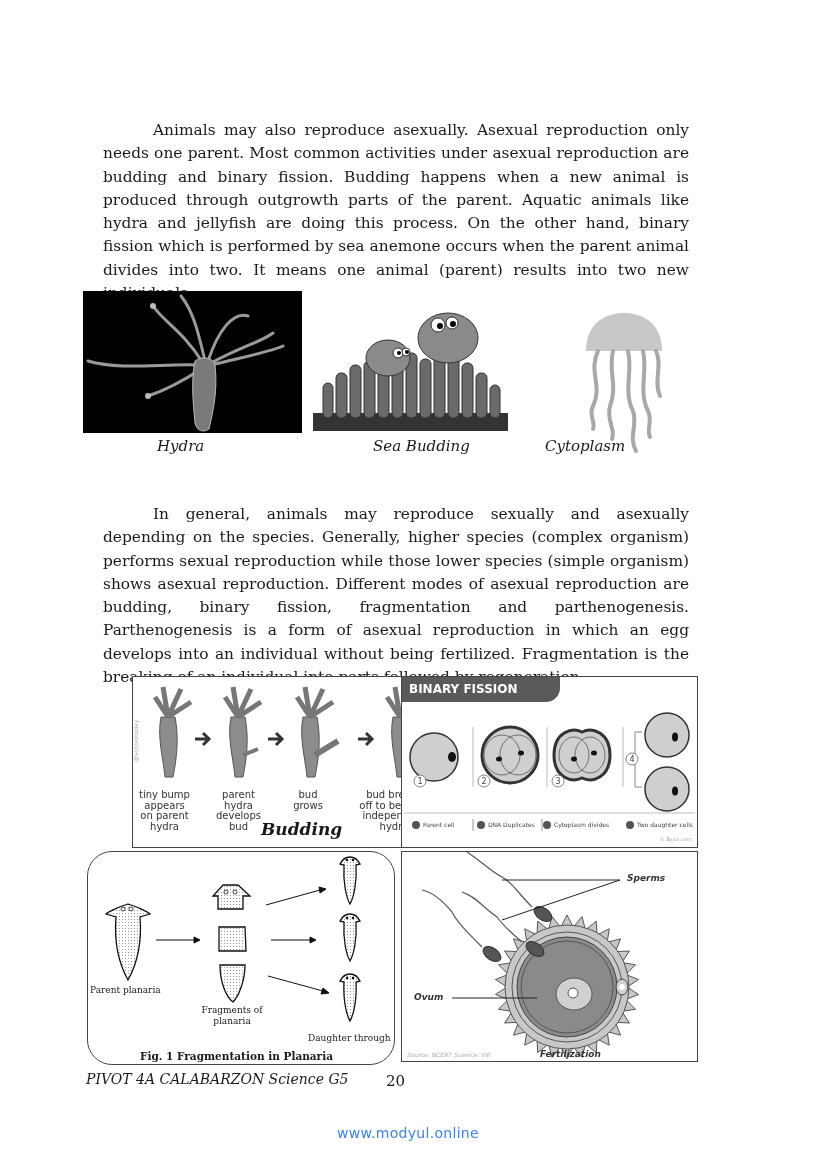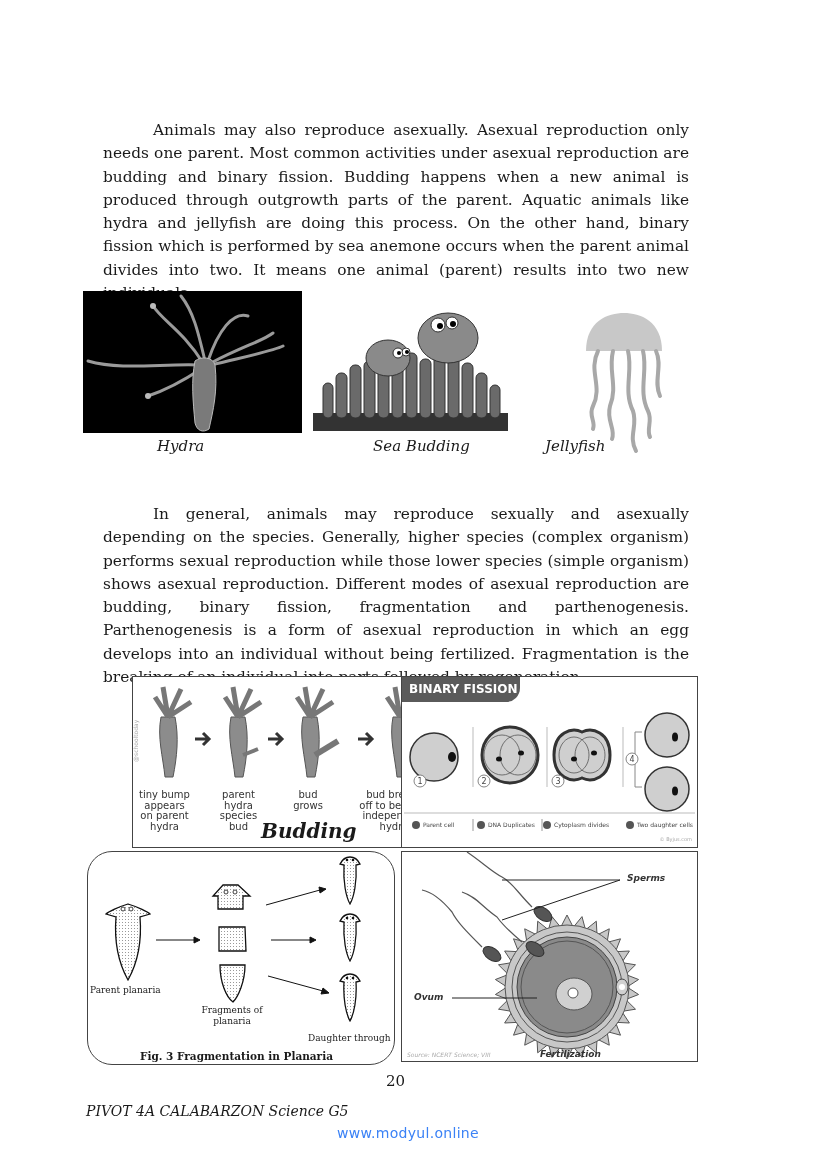--- a/index.html
+++ b/index.html
@@ -4,21 +4,21 @@
 <style>
   html, body { margin:0; padding:0; background:#ffffff; }
   body { width:826px; height:1169px; position:relative; overflow:hidden; font-family:"DejaVu Serif", serif; color:#1a1a1a; }
   .para { position:absolute; left:87px; width:618px; font-size:15.4px; line-height:23.3px; text-align:justify; text-align-last:left; }
   .para p { margin:16px; text-indent:50px; }
   #para1 { top:103px; }
   #para2 { top:487px; }
   .caption { position:absolute; font-style:italic; font-size:15px; font-family:"DejaVu Serif", serif; }
   .fig { position:absolute; border:1.5px solid #444; background:#fff; box-sizing:border-box; overflow:hidden; }
   .hand { font-family:"DejaVu Sans", sans-serif; font-size:10px; line-height:10.5px; text-align:center; color:#333; position:absolute; }
-  .footer { position:absolute; top:1071px; left:86px; font-style:italic; font-size:14px;margin-top:32px; }
+  .footer { position:absolute; top:1071px; left:86px; font-style:italic; font-size:14px; }
   .pagenum { position:absolute; top:1072px; left:386px; font-size:15px; }
   .watermark { position:absolute; top:1125px; left:337px; font-family:"DejaVu Sans", sans-serif; font-size:14px; color:#3b82f6; letter-spacing:0.3px; }
   svg text { font-family:"DejaVu Sans", sans-serif; }
 </style>
 </head>
 <body>
 
 <div class="para" id="para1">
   <p>Animals may also reproduce asexually. Asexual reproduction only needs one parent. Most common activities under asexual reproduction are budding and binary fission. Budding happens when a new animal is produced through outgrowth parts of the parent. Aquatic animals like hydra and jellyfish are doing this process. On the other hand, binary fission which is performed by sea anemone occurs when the parent animal divides into two. It means one animal (parent) results into two new individuals.</p>
 </div>
@@ -79,21 +79,21 @@
       <path d="M35 40 C30 60 40 75 32 95 C28 110 38 118 34 128"></path>
       <path d="M50 40 C55 60 45 80 55 100 C60 115 50 125 58 140"></path>
       <path d="M65 40 C70 60 60 80 70 100 C75 110 68 118 72 126"></path>
       <path d="M78 40 C85 55 75 70 82 85"></path>
     </g>
   </svg>
 </div>
 
 <span class="caption" style="left:157px; top:437px;">Hydra</span>
 <span class="caption" style="left:373px; top:437px;">Sea Budding</span>
-<span class="caption" style="left:545px; top:437px;">Jellyfish</span>
+<span class="caption" style="left:545px; top:437px;">Cytoplasm</span>
 
 <div class="para" id="para2">
   <p>In general, animals may reproduce sexually and asexually depending on the species. Generally, higher species  (complex organism) performs sexual reproduction while those lower species (simple organism) shows asexual reproduction. Different modes of asexual reproduction are budding, binary fission, fragmentation and parthenogenesis. Parthenogenesis is a form of asexual reproduction in which an egg develops into an individual without being fertilized. Fragmentation is the breaking of an individual into parts followed by regeneration.</p>
 </div>
 
 <div class="fig" style="left:87px; top:676px; width:308px; height:172px;margin-left:45px;">
   <svg width="305" height="170" viewBox="0 0 305 170" style="position:absolute; left:0; top:0;">
     <g fill="#8c8c8c" stroke="#555" stroke-width="1">
 
       <path d="M28 40 C24 60 30 80 32 100 L40 100 C44 80 46 60 42 40 Z"></path>
@@ -112,28 +112,28 @@
       <path d="M275 82 L295 64" stroke="#666" stroke-width="6"></path>
     </g>
     <g stroke="#333" stroke-width="3" fill="none">
       <path d="M62 62 L76 62 M70 56 L76 62 L70 68"></path>
       <path d="M135 62 L149 62 M143 56 L149 62 L143 68"></path>
       <path d="M225 62 L239 62 M233 56 L239 62 L233 68"></path>
     </g>
     <text x="5" y="85" font-size="6" fill="#aaa" transform="rotate(-90 5 85)">@schooltoday</text>
   </svg>
   <div class="hand" style="left:4px; top:113px; width:55px;">tiny bump appears on parent hydra</div>
-  <div class="hand" style="left:78px; top:113px; width:55px;">parent hydra species bud</div>
+  <div class="hand" style="left:78px; top:113px; width:55px;">parent hydra develops bud</div>
   <div class="hand" style="left:150px; top:113px; width:50px;">bud grows</div>
   <div class="hand" style="left:226px; top:113px; width:70px;">bud breaks off to become independent hydra</div>
-  <div style="position:absolute; left:128px; top:142px; font-family:'DejaVu Serif', serif; font-style:italic; font-weight:bold; font-size:20px;">Budding</div>
+  <div style="position:absolute; left:128px; top:142px; font-family:'DejaVu Serif', serif; font-style:italic; font-weight:bold; font-size:17px;">Budding</div>
 </div>
 
 <div class="fig" style="left:401px; top:676px; width:297px; height:172px;">
-  <div style="position:absolute; left:0; top:0; width:118px; height:25px; background:#5a5a5a; border-bottom-right-radius:14px;">
+  <div style="position:absolute; left:0; top:0; width:118px; height:25px; background:#5a5a5a; border-bottom-right-radius:14px;padding-left:40px;">
     <span style="position:absolute; left:7px; top:5px; color:#fff; font-family:'DejaVu Sans', sans-serif; font-weight:bold; font-size:12px;">BINARY FISSION</span>
   </div>
   <svg width="295" height="170" viewBox="0 0 295 170" style="position:absolute; left:0; top:0;">
     <g stroke="#333" stroke-width="1.5" fill="#cfcfcf">
       <circle cx="32" cy="80" r="24"></circle>
       <circle cx="108" cy="78" r="28" stroke-width="3"></circle>
       <path d="M152 78 C152 55 170 50 180 55 C190 50 208 55 208 78 C208 101 190 106 180 101 C170 106 152 101 152 78 Z" stroke-width="3"></path>
       <circle cx="265" cy="58" r="22"></circle>
       <circle cx="265" cy="112" r="22"></circle>
     </g>
@@ -234,21 +234,21 @@
       <line x1="180" y1="124" x2="235" y2="139"></line>
         <path d="M235 136 L241 141 L233 142 Z"></path>
     </g>
   </svg>
   <div style="position:absolute; left:2px; top:133px; font-size:9px; font-family:'DejaVu Serif', serif;">Parent planaria</div>
   <div style="position:absolute; left:104px; top:153px; width:80px; text-align:center; font-size:9px; line-height:11px; font-family:'DejaVu Serif', serif;">
     <div>Fragments of</div>
     <div>planaria</div>
   </div>
   <div style="position:absolute; left:220px; top:181px; font-size:9px; font-family:'DejaVu Serif', serif;">Daughter through</div>
-  <div style="position:absolute; left:52px; top:198px; font-size:10.5px; font-weight:bold; font-family:'DejaVu Serif', serif;">Fig. 3 Fragmentation in Planaria</div>
+  <div style="position:absolute; left:52px; top:198px; font-size:10.5px; font-weight:bold; font-family:'DejaVu Serif', serif;">Fig. 1 Fragmentation in Planaria</div>
 </div>
 
 <div class="fig" style="left:401px; top:851px; width:297px; height:211px;">
   <svg width="295" height="209" viewBox="0 0 295 209" style="position:absolute; left:0; top:0;">
     <g id="corona" fill="#c8c8c8" stroke="#555" stroke-width="1">
         <path d="M225.0 135.0 L236.6 142.5 L223.7 147.5 L223.7 147.5 L233.5 157.2 L219.8 159.4 L219.8 159.4 L227.4 171.0 L213.5 170.3 L213.5 170.3 L218.5 183.2 L205.1 179.6 L205.1 179.6 L207.3 193.2 L195.0 187.0 L195.0 187.0 L194.3 200.8 L183.5 192.1 L183.5 192.1 L180.0 205.4 L171.3 194.7 L171.3 194.7 L165.0 207.0 L158.7 194.7 L158.7 194.7 L150.0 205.4 L146.5 192.1 L146.5 192.1 L135.7 200.8 L135.0 187.0 L135.0 187.0 L122.7 193.2 L124.9 179.6 L124.9 179.6 L111.5 183.2 L116.5 170.3 L116.5 170.3 L102.6 171.0 L110.2 159.4 L110.2 159.4 L96.5 157.2 L106.3 147.5 L106.3 147.5 L93.4 142.5 L105.0 135.0 L105.0 135.0 L93.4 127.5 L106.3 122.5 L106.3 122.5 L96.5 112.8 L110.2 110.6 L110.2 110.6 L102.6 99.0 L116.5 99.7 L116.5 99.7 L111.5 86.8 L124.9 90.4 L124.9 90.4 L122.7 76.8 L135.0 83.0 L135.0 83.0 L135.7 69.2 L146.5 77.9 L146.5 77.9 L150.0 64.6 L158.7 75.3 L158.7 75.3 L165.0 63.0 L171.3 75.3 L171.3 75.3 L180.0 64.6 L183.5 77.9 L183.5 77.9 L194.3 69.2 L195.0 83.0 L195.0 83.0 L207.3 76.8 L205.1 90.4 L205.1 90.4 L218.5 86.8 L213.5 99.7 L213.5 99.7 L227.4 99.0 L219.8 110.6 L219.8 110.6 L233.5 112.8 L223.7 122.5 L223.7 122.5 L236.6 127.5 L225.0 135.0 Z"></path>
       </g>
     <circle cx="165" cy="135" r="62" fill="#c8c8c8" stroke="#555"></circle>
     <circle cx="165" cy="135" r="55" fill="none" stroke="#555"></circle>
     <circle cx="165" cy="135" r="50" fill="#8a8a8a" stroke="#444"></circle>

